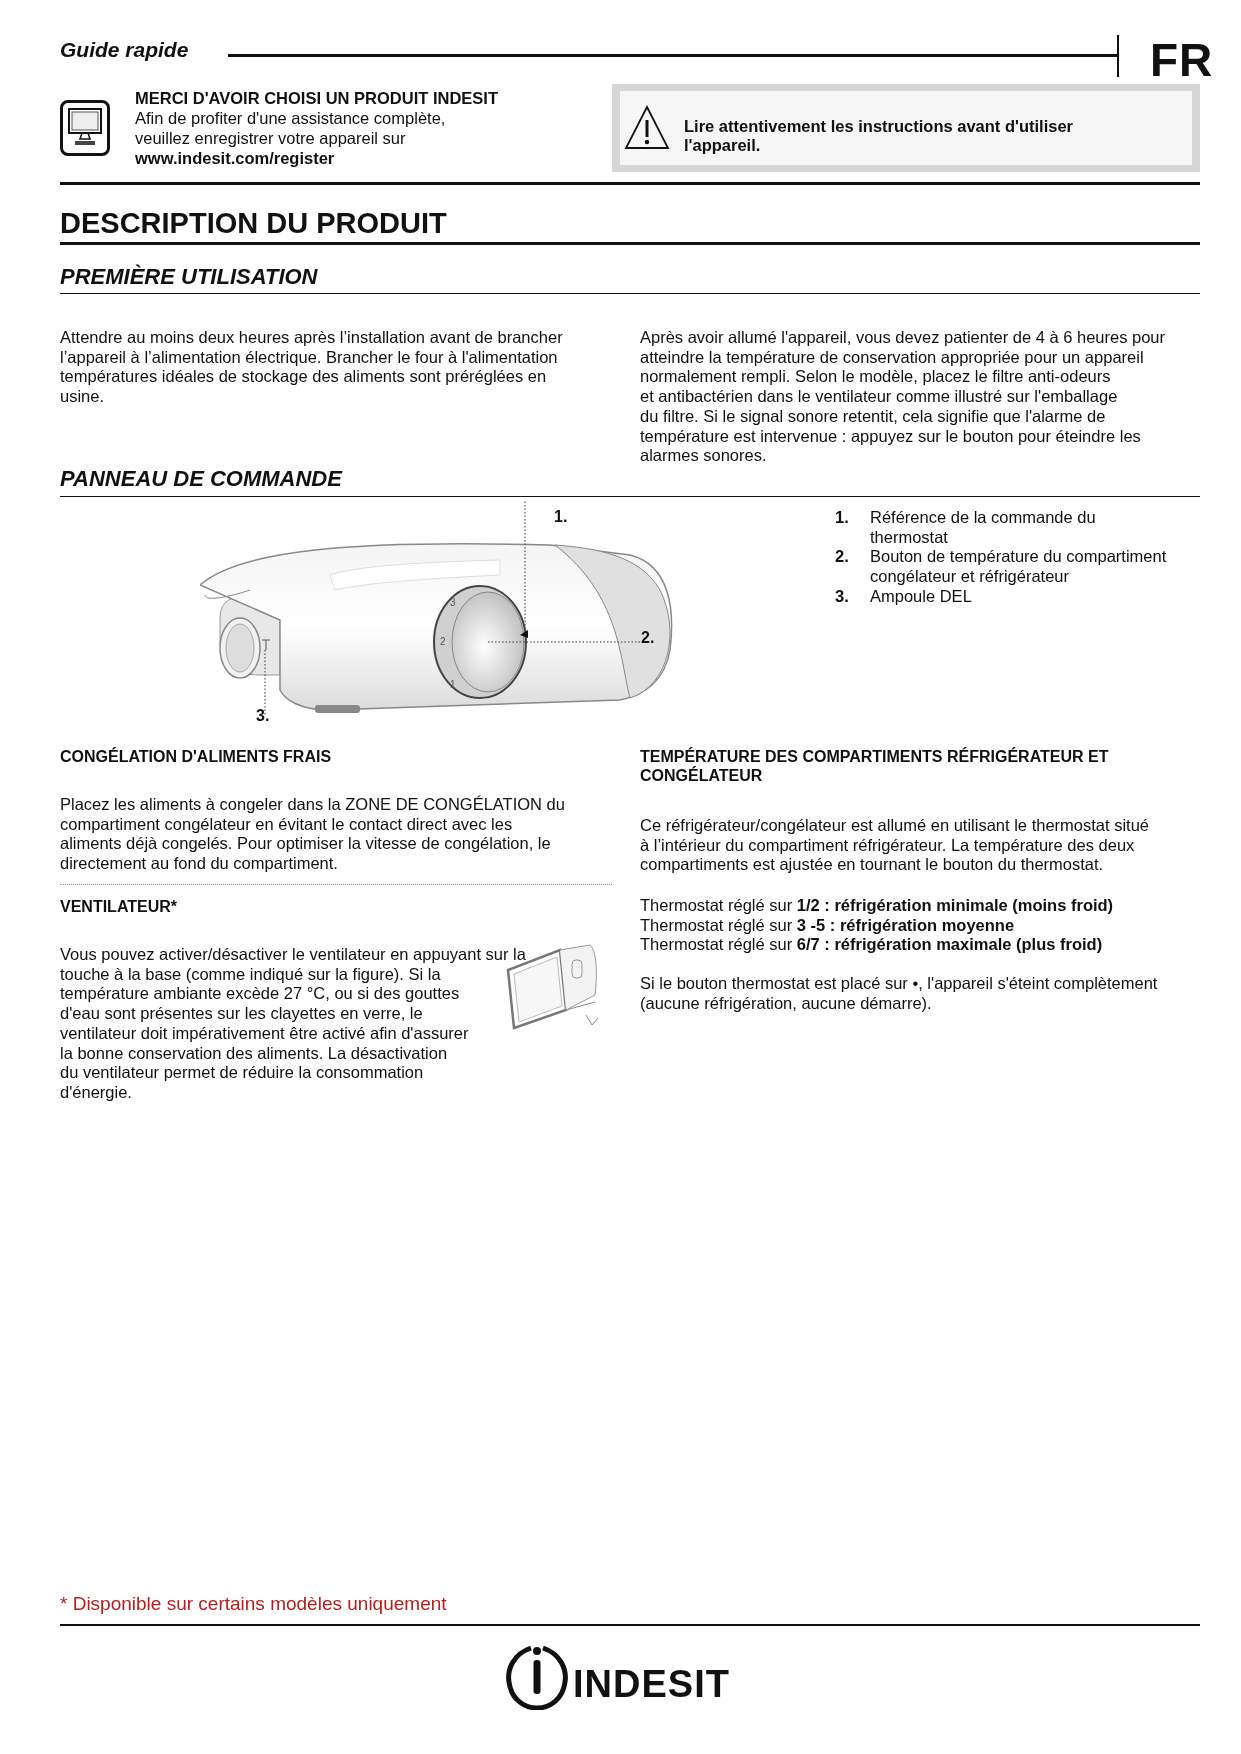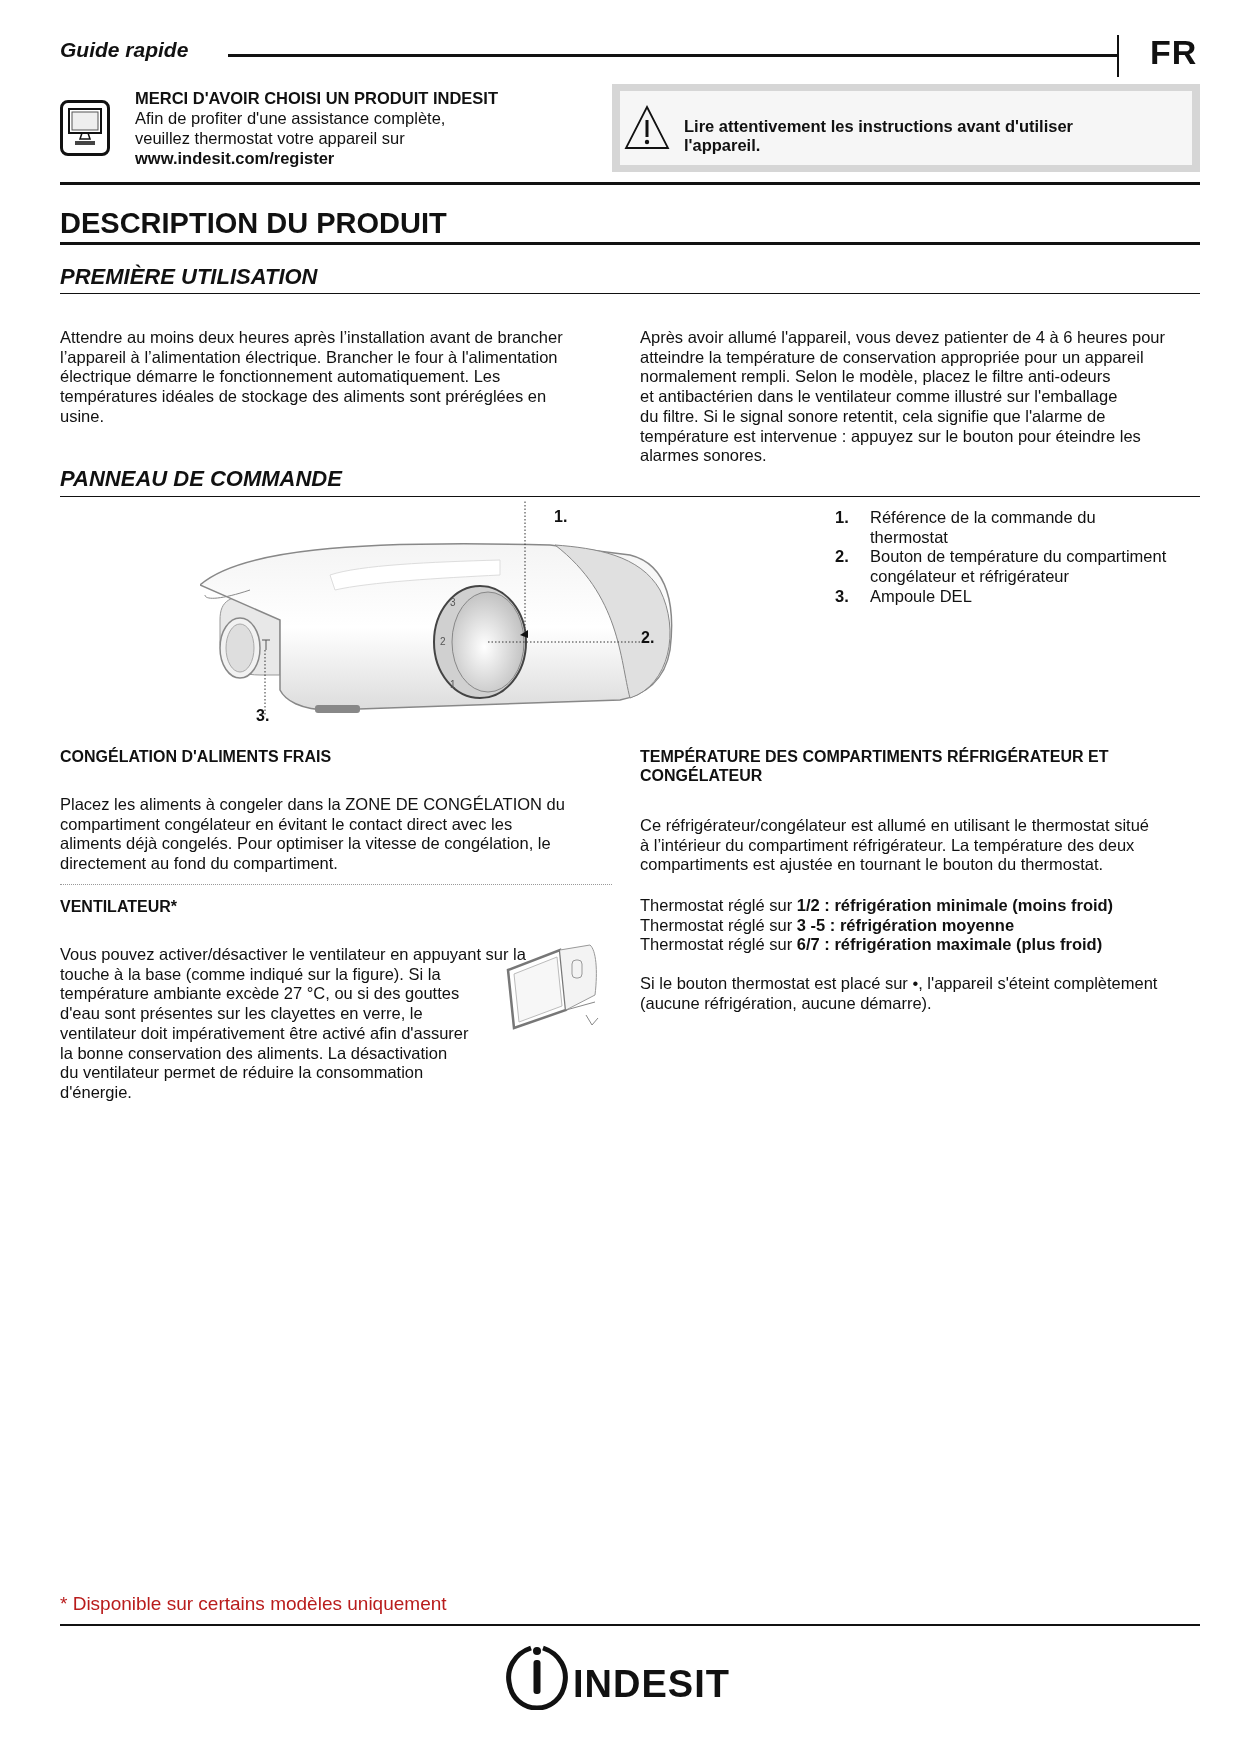--- a/index.html
+++ b/index.html
@@ -3,21 +3,21 @@
 <meta charset="utf-8">
 <style>
   html, body { margin:0; padding:0; background:#ffffff; }
   body { width:1241px; height:1754px; position:relative; overflow:hidden;
          font-family:"Liberation Sans", sans-serif; color:#111; }
   .abs { position:absolute; }
   
   .guide-title { left:60px; top:38px; font-size:21px; font-weight:bold; font-style:italic; }
   .header-rule { left:228px; top:54px; width:890px; height:3px; background:#111; }
   .header-vbar { left:1117px; top:35px; width:2px; height:42px; background:#111; }
-  .lang { left:1150px; top:33px; font-size:34px; font-weight:bold; letter-spacing:1px; }
+  .lang { left:1150px; top:33px; font-size:46px; font-weight:bold; letter-spacing:1px; }
   
   .monitor-icon { left:60px; top:100px; width:50px; height:56px; border:3px solid #111; border-radius:8px; box-sizing:border-box; }
   .reg-text { left:135px; top:88px; font-size:16.5px; line-height:20px; width:430px; }
   
   .warn-box { left:612px; top:84px; width:588px; height:88px; background:#d6d6d6; }
   .warn-inner { left:620px; top:91px; width:572px; height:74px; background:#f6f6f6; }
   .warn-icon { left:624px; top:104px; width:46px; height:46px; }
   .warn-text { left:684px; top:117px; font-size:16.5px; line-height:19px; font-weight:bold; width:500px; }
   .rule-top { left:60px; top:182px; width:1140px; height:3px; background:#111; }
   
@@ -51,21 +51,21 @@
   <svg width="44" height="50" viewBox="0 0 44 50">
     <rect x="6" y="6" width="32" height="24" fill="#fff" stroke="#111" stroke-width="2"></rect>
     <rect x="9" y="9" width="26" height="18" fill="#eee" stroke="#555" stroke-width="1"></rect>
     <path d="M19 30 L17 36 L27 36 L25 30" fill="none" stroke="#111" stroke-width="1.5"></path>
     <rect x="12" y="38" width="20" height="4" fill="#444"></rect>
   </svg>
 </div>
 <div class="abs reg-text">
   <div class="bold">MERCI D'AVOIR CHOISI UN PRODUIT INDESIT</div>
   <div>Afin de profiter d'une assistance complète,</div>
-  <div>veuillez thermostat votre appareil sur</div>
+  <div>veuillez enregistrer votre appareil sur</div>
   <div class="bold">www.indesit.com/register</div>
 </div>
 
 <div class="abs warn-box"></div>
 <div class="abs warn-inner"></div>
 <div class="abs warn-icon">
   <svg width="46" height="46" viewBox="0 0 46 46">
     <path d="M23 3 L44 44 L2 44 Z" fill="none" stroke="#111" stroke-width="1.8"></path>
     <rect x="21.5" y="16" width="3" height="17" fill="#111"></rect>
     <circle cx="23" cy="38" r="2.2" fill="#111"></circle>
@@ -78,21 +78,20 @@
 <div class="abs rule-top"></div>
 
 <div class="abs h1">DESCRIPTION DU PRODUIT</div>
 <div class="abs h1-rule"></div>
 
 <div class="abs h2" style="left:60px;top:264px;">PREMIÈRE UTILISATION</div>
 <div class="abs h2-rule" style="left:60px;top:293px;width:1140px;"></div>
 <div class="abs body-text" style="left:60px;top:302px;width:560px;">
   <div>Attendre au moins deux heures après l’installation avant de brancher</div>
   <div>l’appareil à l’alimentation électrique. Brancher le four à l'alimentation</div>
-  <div>électrique démarre le fonctionnement automatiquement. Les</div>
   <div>températures idéales de stockage des aliments sont préréglées en</div>
   <div>usine.</div>
 </div>
 <div class="abs body-text" style="left:640px;top:302px;width:570px;">
   <div>Après avoir allumé l'appareil, vous devez patienter de 4 à 6 heures pour</div>
   <div>atteindre la température de conservation appropriée pour un appareil</div>
   <div>normalement rempli. Selon le modèle, placez le filtre anti-odeurs</div>
   <div>et antibactérien dans le ventilateur comme illustré sur l'emballage</div>
   <div>du filtre. Si le signal sonore retentit, cela signifie que l'alarme de</div>
   <div>température est intervenue : appuyez sur le bouton pour éteindre les</div>

